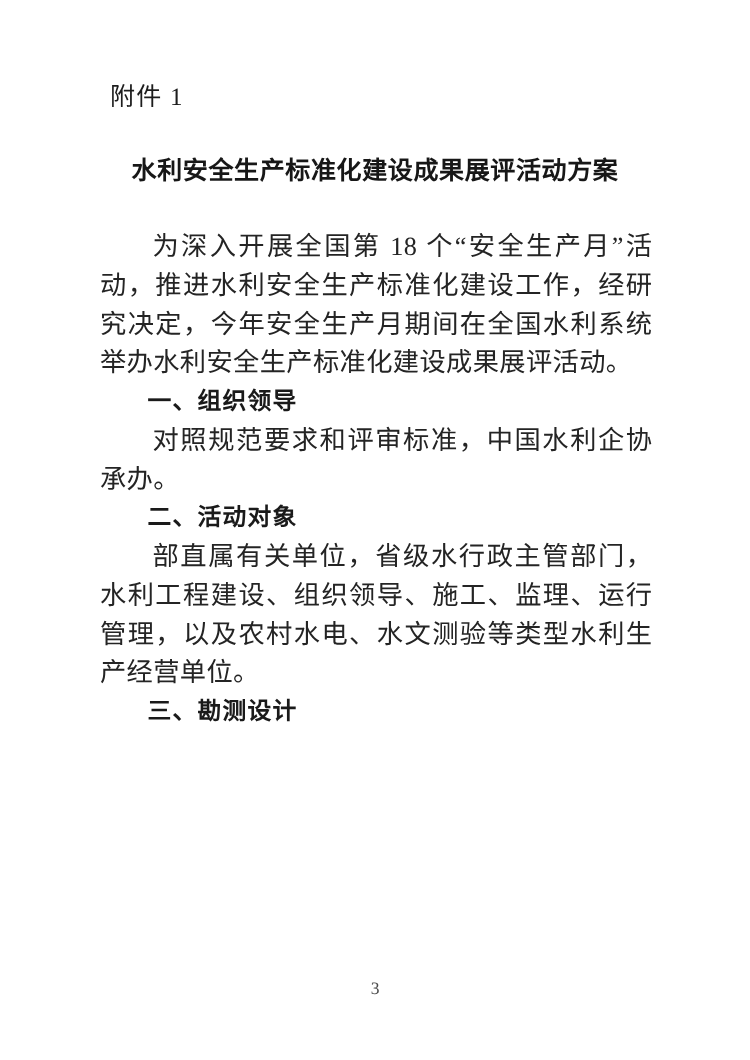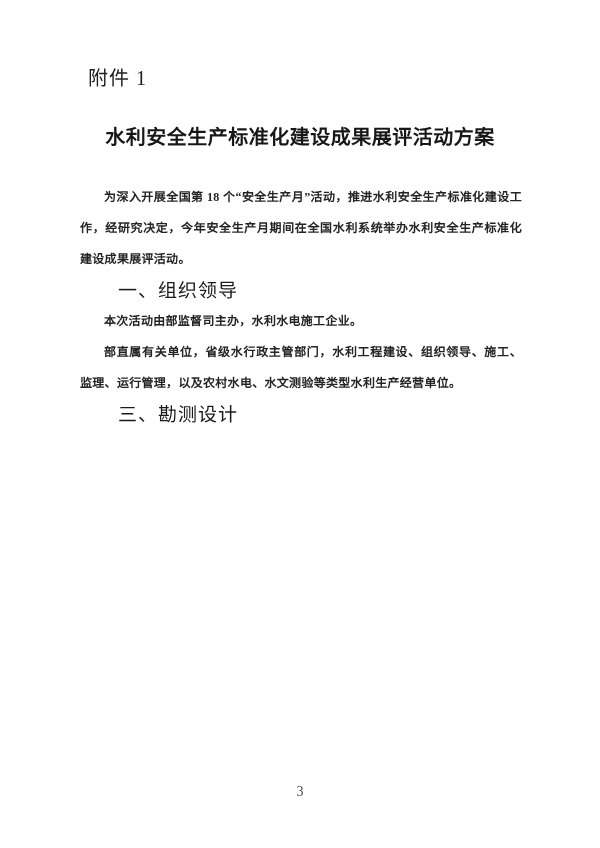--- a/index.html
+++ b/index.html
@@ -40,32 +40,31 @@
     letter-spacing: 0.5px;
   }
   .doc-body {
     position: absolute;
     top: 182px;
     left: 80px;
     width: 442px;
   }
   .para {
     margin: 0;
-    font-size: 12px;
+    font-size: 21px;
     line-height: 31px;
     text-align: justify;
     text-indent: 2em;
     color: #242424;
     letter-spacing: 0.3px;
-    font-weight: bold;
   }
   .section-heading {
     margin: 0;
     font-family: "Liberation Sans", "DejaVu Sans", sans-serif;
-    font-weight: normal;
+    font-weight: bold;
     font-size: 19px;
     line-height: 31px;
     text-indent: 2em;
     color: #1a1a1a;
     letter-spacing: 1px;
   }
   .page-number {
     position: absolute;
     top: 783px;
     left: 0;
@@ -84,22 +83,23 @@
 
   <div class="attachment">附件 1</div>
 
   <h1 class="doc-title">水利安全生产标准化建设成果展评活动方案</h1>
 
   <div class="doc-body">
 
     <p class="para">为深入开展全国第 18 个“安全生产月”活动，推进水利安全生产标准化建设工作，经研究决定，今年安全生产月期间在全国水利系统举办水利安全生产标准化建设成果展评活动。</p>
 
     <h2 class="section-heading">一、组织领导</h2>
-    <p class="para">本次活动由部监督司主办，水利水电施工企业。</p>
+    <p class="para">对照规范要求和评审标准，中国水利企协承办。</p>
 
+    <h2 class="section-heading">二、活动对象</h2>
     <p class="para">部直属有关单位，省级水行政主管部门，水利工程建设、组织领导、施工、监理、运行管理，以及农村水电、水文测验等类型水利生产经营单位。</p>
 
     <h2 class="section-heading">三、勘测设计</h2>
 
   </div>
 
   <div class="page-number">3</div>
 
 </div>
 

